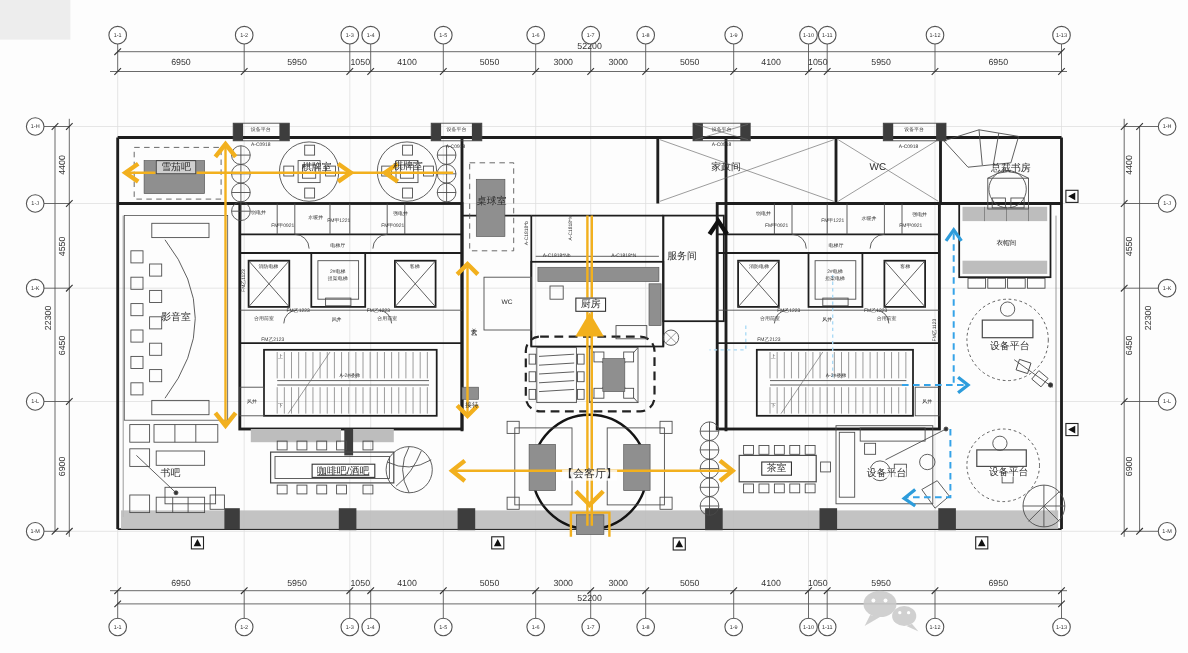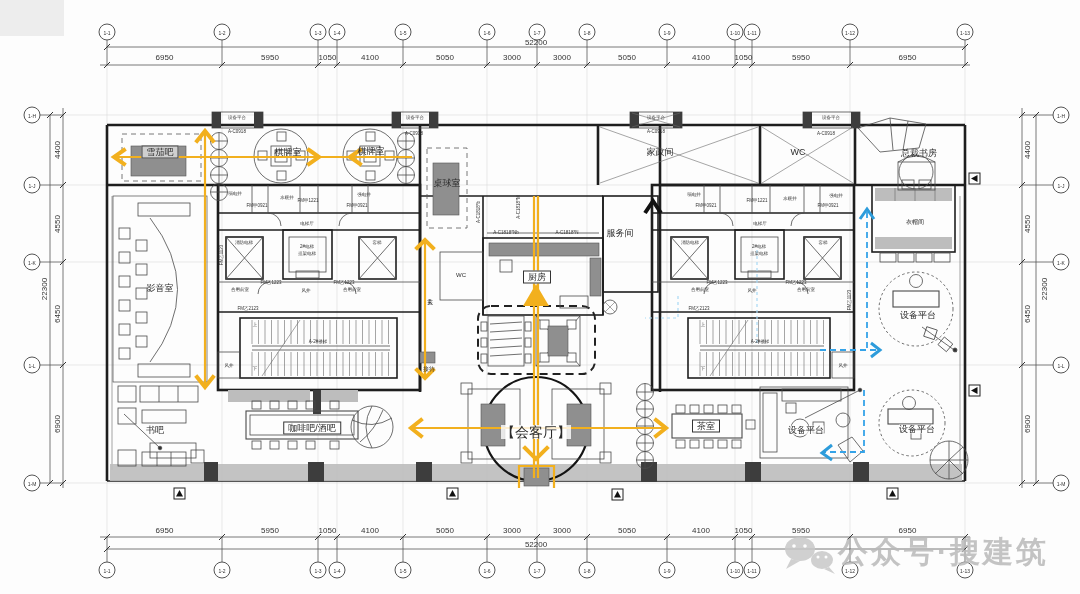--- a/index.html
+++ b/index.html
@@ -24,21 +24,21 @@
   .yelf{fill:#F2B01E;stroke:none;}
   .blu{stroke:#35A3E8;stroke-width:1.8;fill:none;stroke-dasharray:6 4;}
   .bluh{stroke:#2D9CDB;stroke-width:3;fill:none;}
   .lblu{stroke:#A8D9F5;stroke-width:1.2;fill:none;stroke-dasharray:3 3;}
   .mark{fill:#fff;stroke:#222;stroke-width:1;}
   .markt{fill:#111;stroke:none;}
   .wm{fill:#c9c9c9;opacity:.85;}
   
   .lbl{position:absolute;transform:translate(-50%,-50%);color:#2b2b2b;white-space:nowrap;
        font-size:9px;line-height:1;z-index:5;}
-  .lbl.big{font-size:14px;}
+  .lbl.big{font-size:10px;}
   .lbl.sm{font-size:6px;}
   .lbl.tiny{font-size:4.5px;color:#333;}
   .lbl.boxed{background:#fff;border:1px solid #333;padding:1px 4px;}
   .lbl.boxgray{background:#cfcfcf;border:1px solid #444;padding:1px 4px;}
   .lbl.vert{writing-mode:vertical-rl;}
   .dimnum{position:absolute;transform:translate(-50%,-50%);font-size:8px;color:#333;z-index:4;}
   .dimnum.rot{transform:translate(-50%,-50%) rotate(-90deg);}
   .bub{position:absolute;transform:translate(-50%,-50%);width:15px;height:15px;border:1px solid #555;
        border-radius:50%;background:#fff;display:flex;align-items:center;justify-content:center;
        font-size:5px;color:#333;z-index:4;}
@@ -686,32 +686,31 @@
 <div class="lbl" style="left:919px;top:153px;">总裁书房</div>
 <div class="lbl sm" style="left:915px;top:222px;">衣帽间</div>
 <div class="lbl" style="left:160px;top:288px;">影音室</div>
 <div class="lbl boxed" style="left:537px;top:277px;">厨房</div>
 <div class="lbl" style="left:620px;top:233px;">服务间</div>
 <div class="lbl sm vert" style="left:430px;top:293px;">玄关</div>
 <div class="lbl sm" style="left:429px;top:369px;">接待</div>
 <div class="lbl sm" style="left:461px;top:275px;">WC</div>
 <div class="lbl" style="left:918px;top:315px;">设备平台</div>
 <div class="lbl" style="left:155px;top:430px;">书吧</div>
-<div class="lbl boxed" style="left:312px;top:428px;">咖啡吧/酒吧</div>
+<div class="lbl boxed" style="left:312px;top:428px;text-decoration:underline;">咖啡吧/酒吧</div>
 <div class="lbl big" style="left:536px;top:432px;background:rgba(255,255,255,.8);">【会客厅】</div>
 <div class="lbl boxed" style="left:706px;top:426px;">茶室</div>
 <div class="lbl" style="left:806px;top:430px;background:rgba(255,255,255,.7);">设备平台</div>
 <div class="lbl" style="left:917px;top:429px;background:rgba(255,255,255,.7);">设备平台</div>
 
 <div class="dimnum" style="left:536px;top:42px;">52200</div>
 <div class="dimnum" style="left:536px;top:544px;">52200</div>
 <div class="dimnum rot" style="left:44px;top:289px;">22300</div>
 <div class="dimnum rot" style="left:1044px;top:289px;">22300</div>
 
-<div id="watermark">公众号·搜建筑</div>
 
 <div class="bub" style="left: 107px; top: 32px;">1-1</div>
     <div class="bub" style="left: 107px; top: 570px;">1-1</div>
     <div class="bub" style="left: 222px; top: 32px;">1-2</div>
     <div class="bub" style="left: 222px; top: 570px;">1-2</div>
     <div class="bub" style="left: 318px; top: 32px;">1-3</div>
     <div class="bub" style="left: 318px; top: 570px;">1-3</div>
     <div class="bub" style="left: 337px; top: 32px;">1-4</div>
     <div class="bub" style="left: 337px; top: 570px;">1-4</div>
     <div class="bub" style="left: 403px; top: 32px;">1-5</div>

